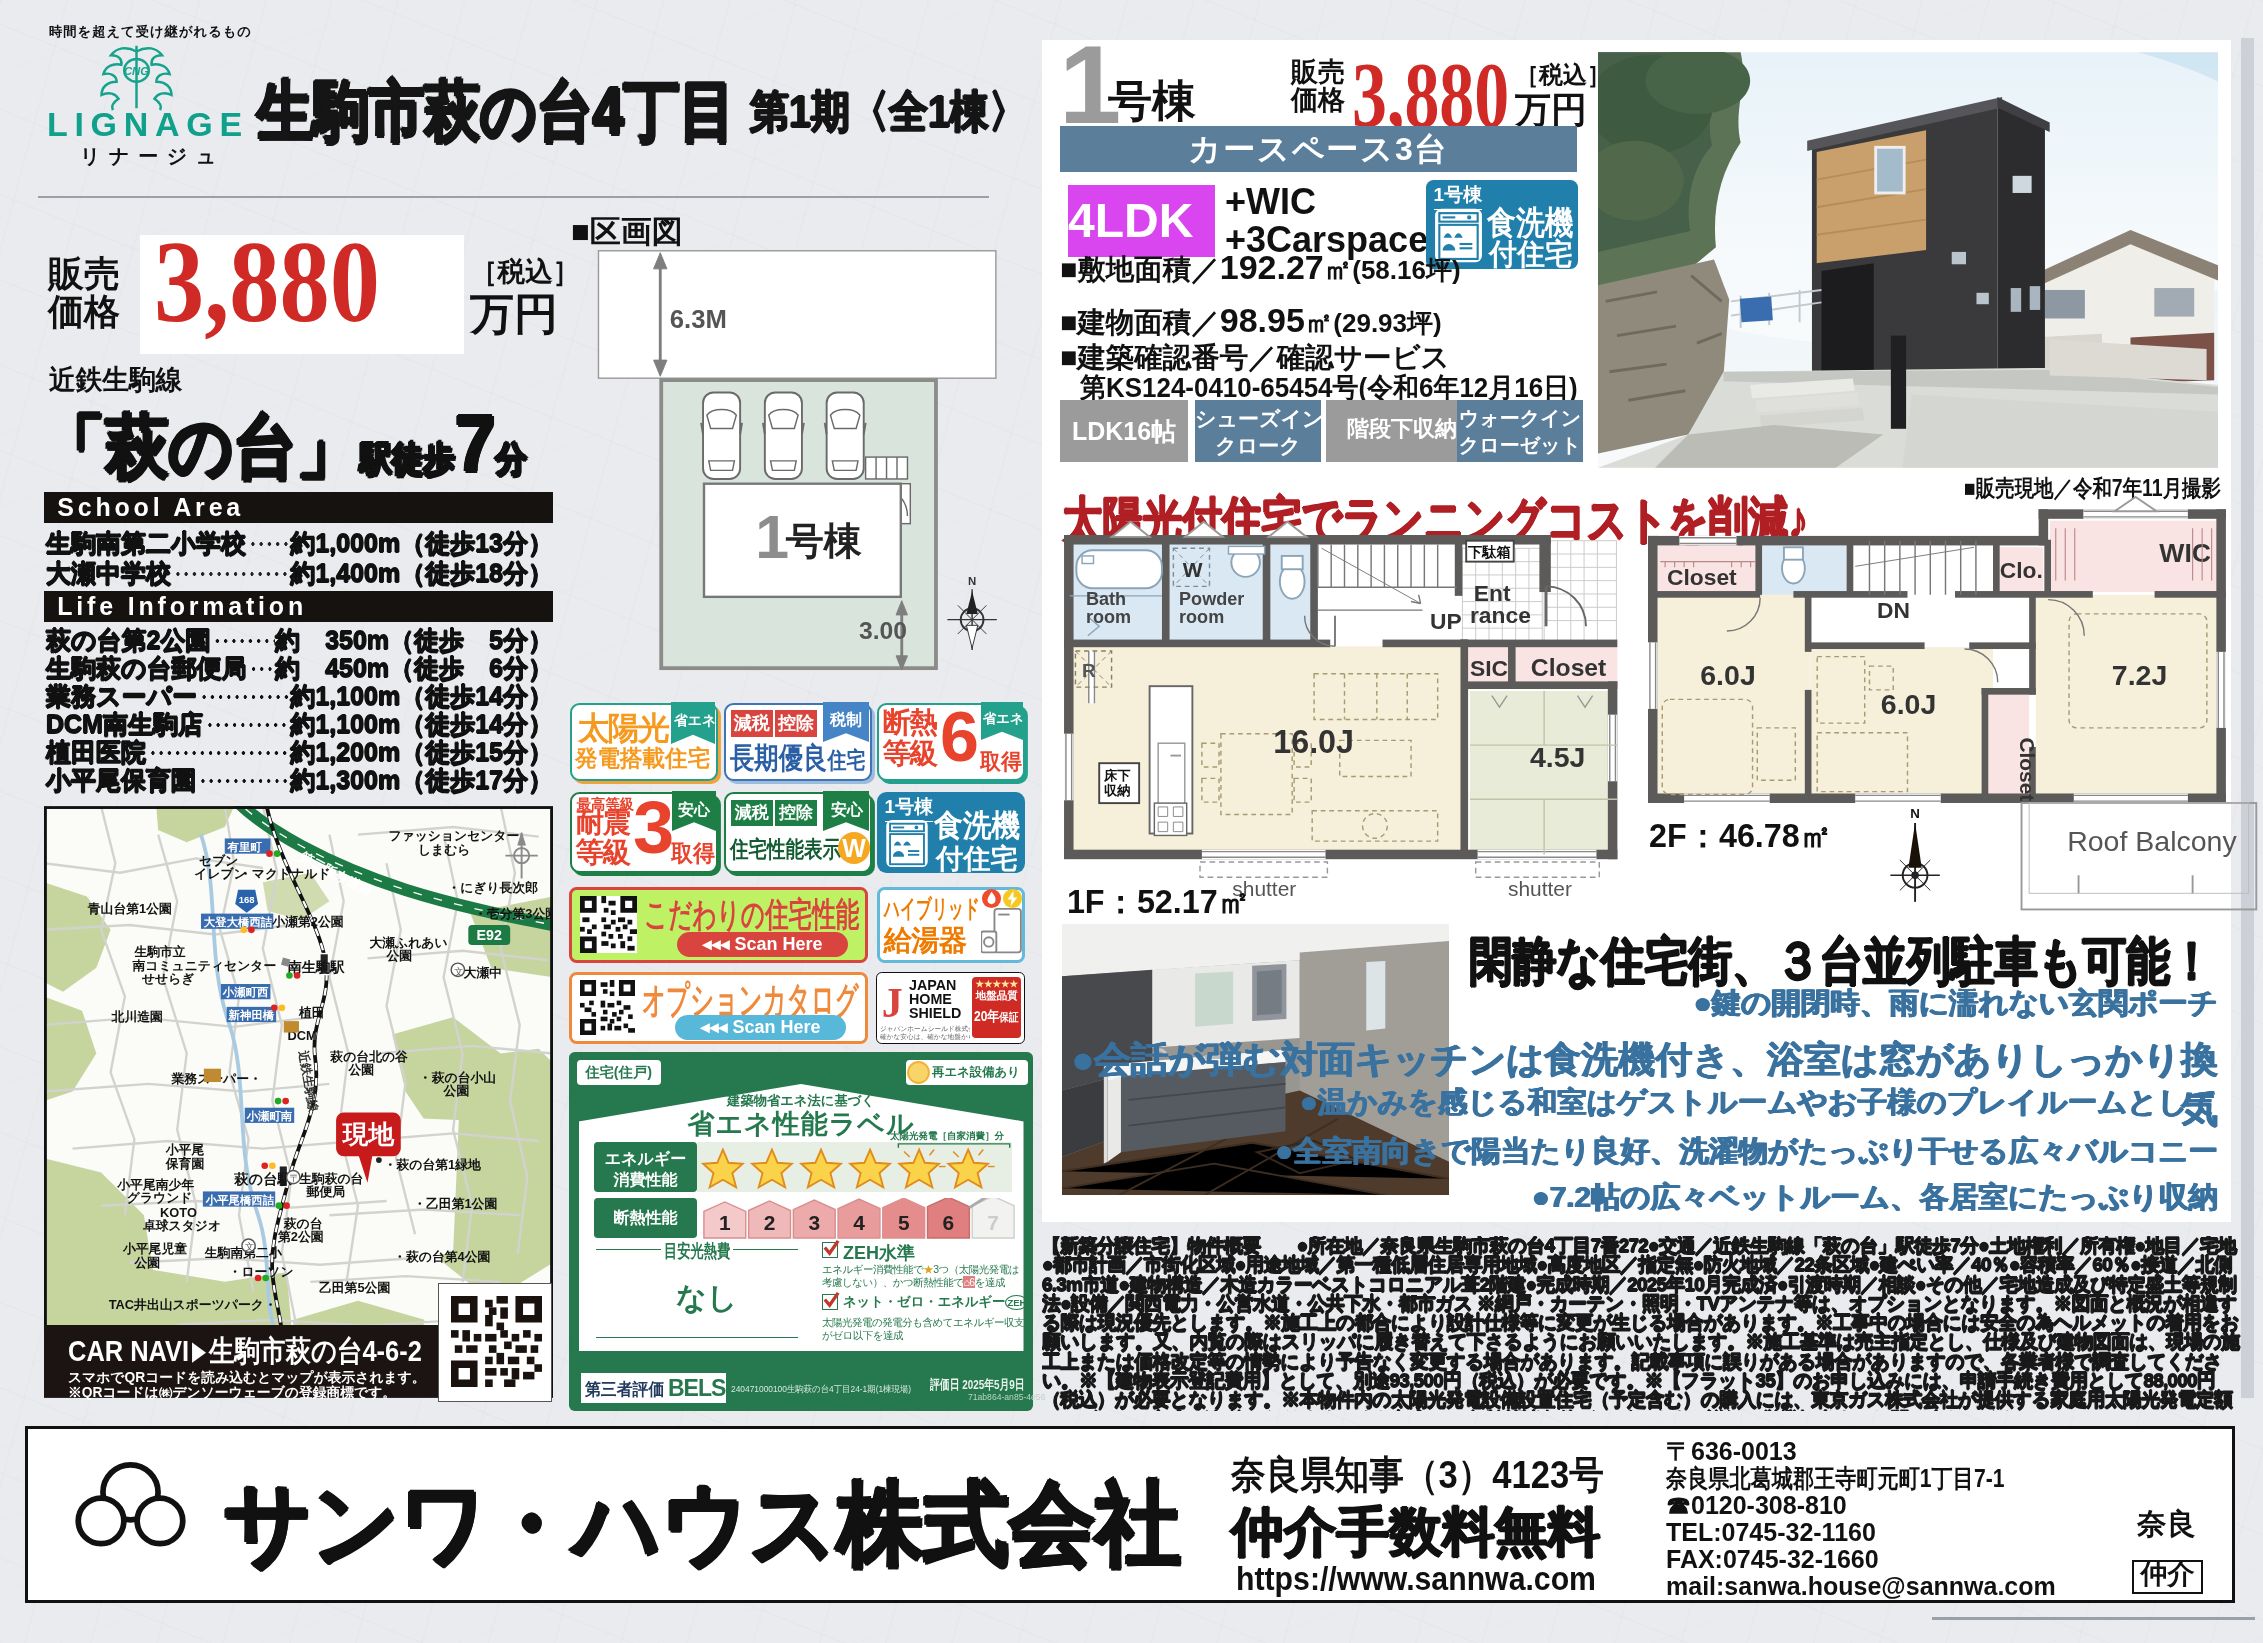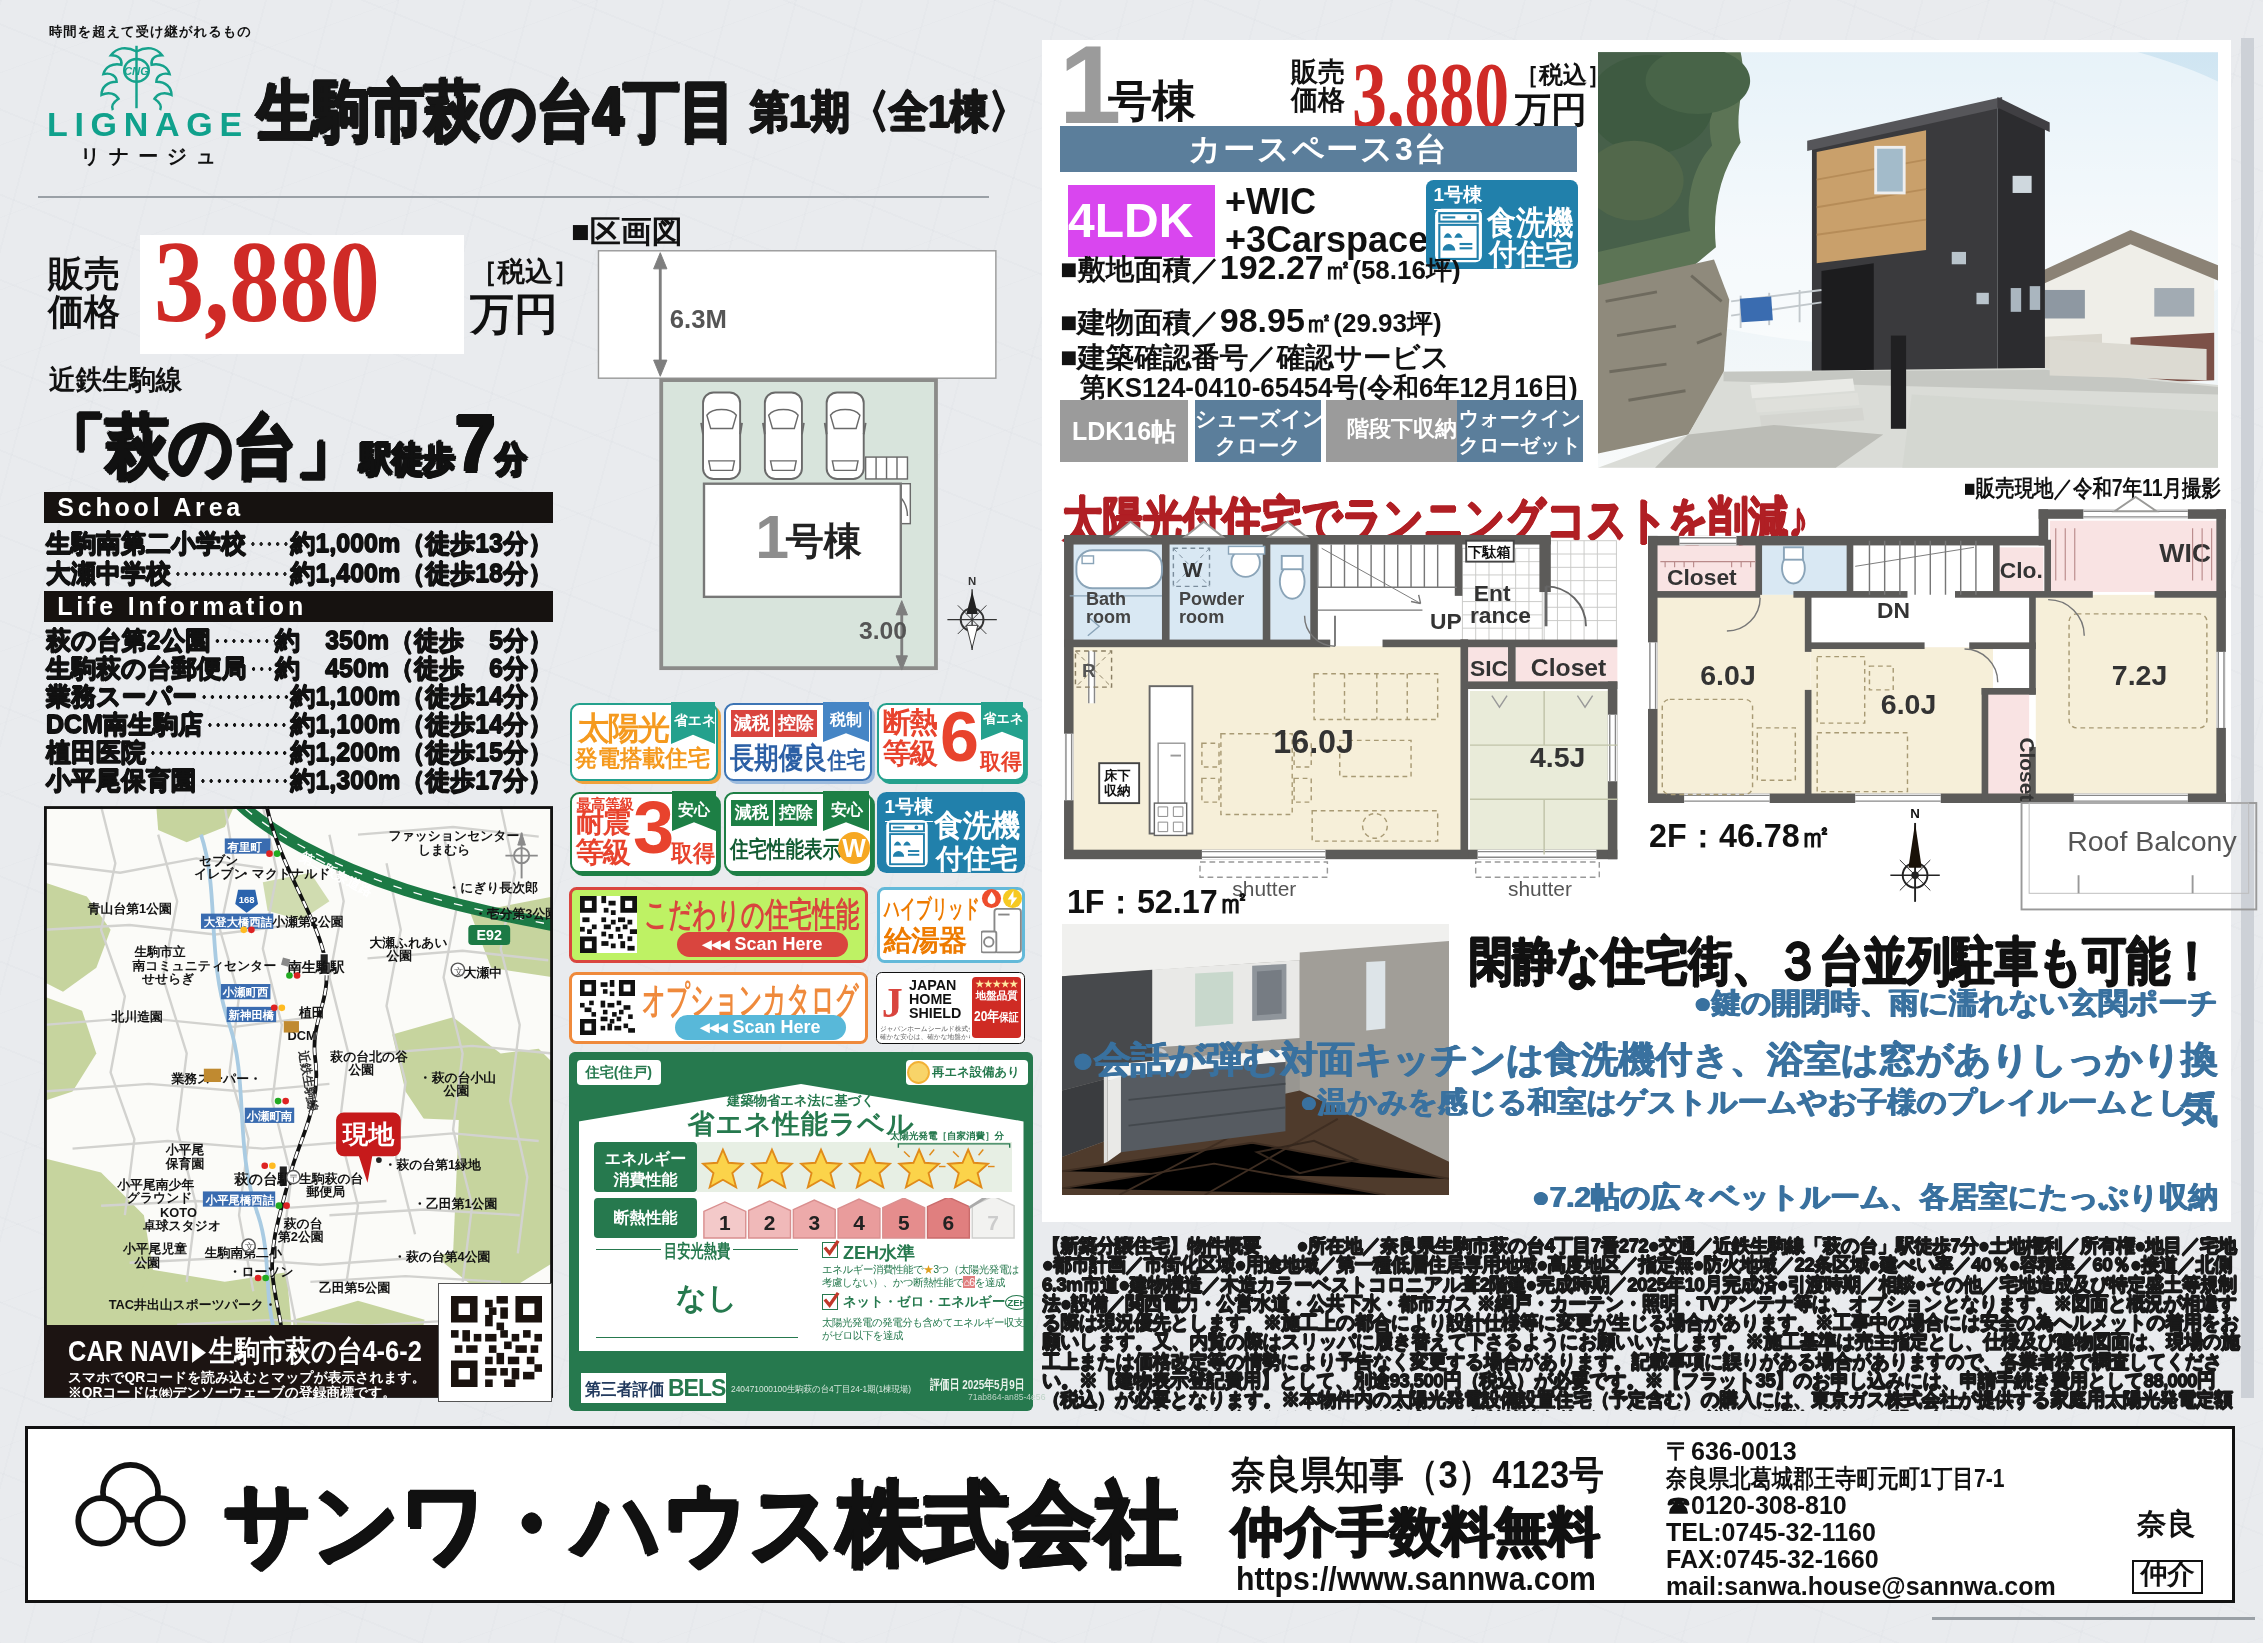--- a/index.html
+++ b/index.html
@@ -1119,20 +1119,21 @@
 </div>
 
 <div class="tx b fit th" style="left: 1469px; top: 927px; font-size: 52px; color: rgb(17, 17, 17); white-space: nowrap; transform-origin: left top; transform: scaleX(0.840085);">閑静な住宅街、３台並列駐車も可能！</div>
 
 <div class="tx b" style="left:1042px;top:984px;width:1176px;text-align:right;font-size:29.5px;color:#39719f;text-shadow:0.8px 0 currentColor,-0.8px 0 currentColor;">●鍵の開閉時、雨に濡れない玄関ポーチ</div>
 
 <div class="tx b" style="left:1042px;top:1035px;width:1176px;text-align:right;font-size:37px;color:#39719f;text-shadow:0.8px 0 currentColor,-0.8px 0 currentColor;">●会話が弾む対面キッチンは食洗機付き、浴室は窓がありしっかり換気</div>
 
 <div class="tx b" style="left:1042px;top:1083px;width:1176px;text-align:right;font-size:29.5px;color:#39719f;text-shadow:0.8px 0 currentColor,-0.8px 0 currentColor;">●温かみを感じる和室はゲストルームやお子様のプレイルームとして</div>
 
+<div class="tx b" style="left:1042px;top:1132px;width:1176px;text-align:right;font-size:29.5px;color:#39719f;text-shadow:0.8px 0 currentColor,-0.8px 0 currentColor;">●全室南向きで陽当たり良好、洗濯物がたっぷり干せる広々バルコニー</div>
 
 <div class="tx b" style="left:1042px;top:1178px;width:1176px;text-align:right;font-size:29.5px;color:#39719f;text-shadow:0.8px 0 currentColor,-0.8px 0 currentColor;">●7.2帖の広々ベットルーム、各居室にたっぷり収納</div>
 
 <div class="tx b th3" style="left:1042px;top:1236px;width:1204px;height:175px;overflow:hidden;font-size:19px;line-height:19.3px;color:#191919;letter-spacing:-0.8px;">【新築分譲住宅】物件概要　　●所在地／奈良県生駒市萩の台4丁目7番272●交通／近鉄生駒線「萩の台」駅徒歩7分●土地権利／所有権●地目／宅地●都市計画／市街化区域●用途地域／第一種低層住居専用地域●高度地区／指定無●防火地域／22条区域●建ぺい率／40％●容積率／60％●接道／北側6.3m市道●建物構造／木造カラーベストコロニアル葺2階建●完成時期／2025年10月完成済●引渡時期／相談●その他／宅地造成及び特定盛土等規制法●設備／関西電力・公営水道・公共下水・都市ガス ※網戸・カーテン・照明・TVアンテナ等は、オプションとなります。※図面と概況が相違する際は現況優先とします。※施工上の都合により設計仕様等に変更が生じる場合があります。※工事中の場合には安全の為ヘルメットの着用をお願いします。又、内覧の際はスリッパに履き替えて下さるようにお願いいたします。※施工基準は売主指定とし、仕様及び建物図面は、現場の施工上または価格改定等の情勢により予告なく変更する場合があります。記載事項に誤りがある場合がありますので、各業者様で調査してください。※【建物表示登記費用】として、別途93,500円（税込）が必要です。※【フラット35】のお申し込みには、申請手続き費用として88,000円（税込）が必要となります。※本物件内の太陽光発電設備設置住宅（予定含む）の購入には、東京ガス株式会社が提供する家庭用太陽光発電定額サービスへの加入が条件となります。また加入には年齢等諸条件がございます。詳細は営業担当までお問い合わせください。</div>
 
 <div class="abs" style="left:25px;top:1426px;width:2210px;height:177px;background:#fff;border:3.8px solid #111;box-sizing:border-box;"></div>
 
 <svg class="abs" style="left:59px;top:1461px;" width="143" height="95" viewBox="0 0 150 100">
 <circle cx="75" cy="33" r="29" fill="none" stroke="#111" stroke-width="6"></circle>
 <circle cx="44" cy="63" r="24" fill="#fff" stroke="#111" stroke-width="6"></circle>

